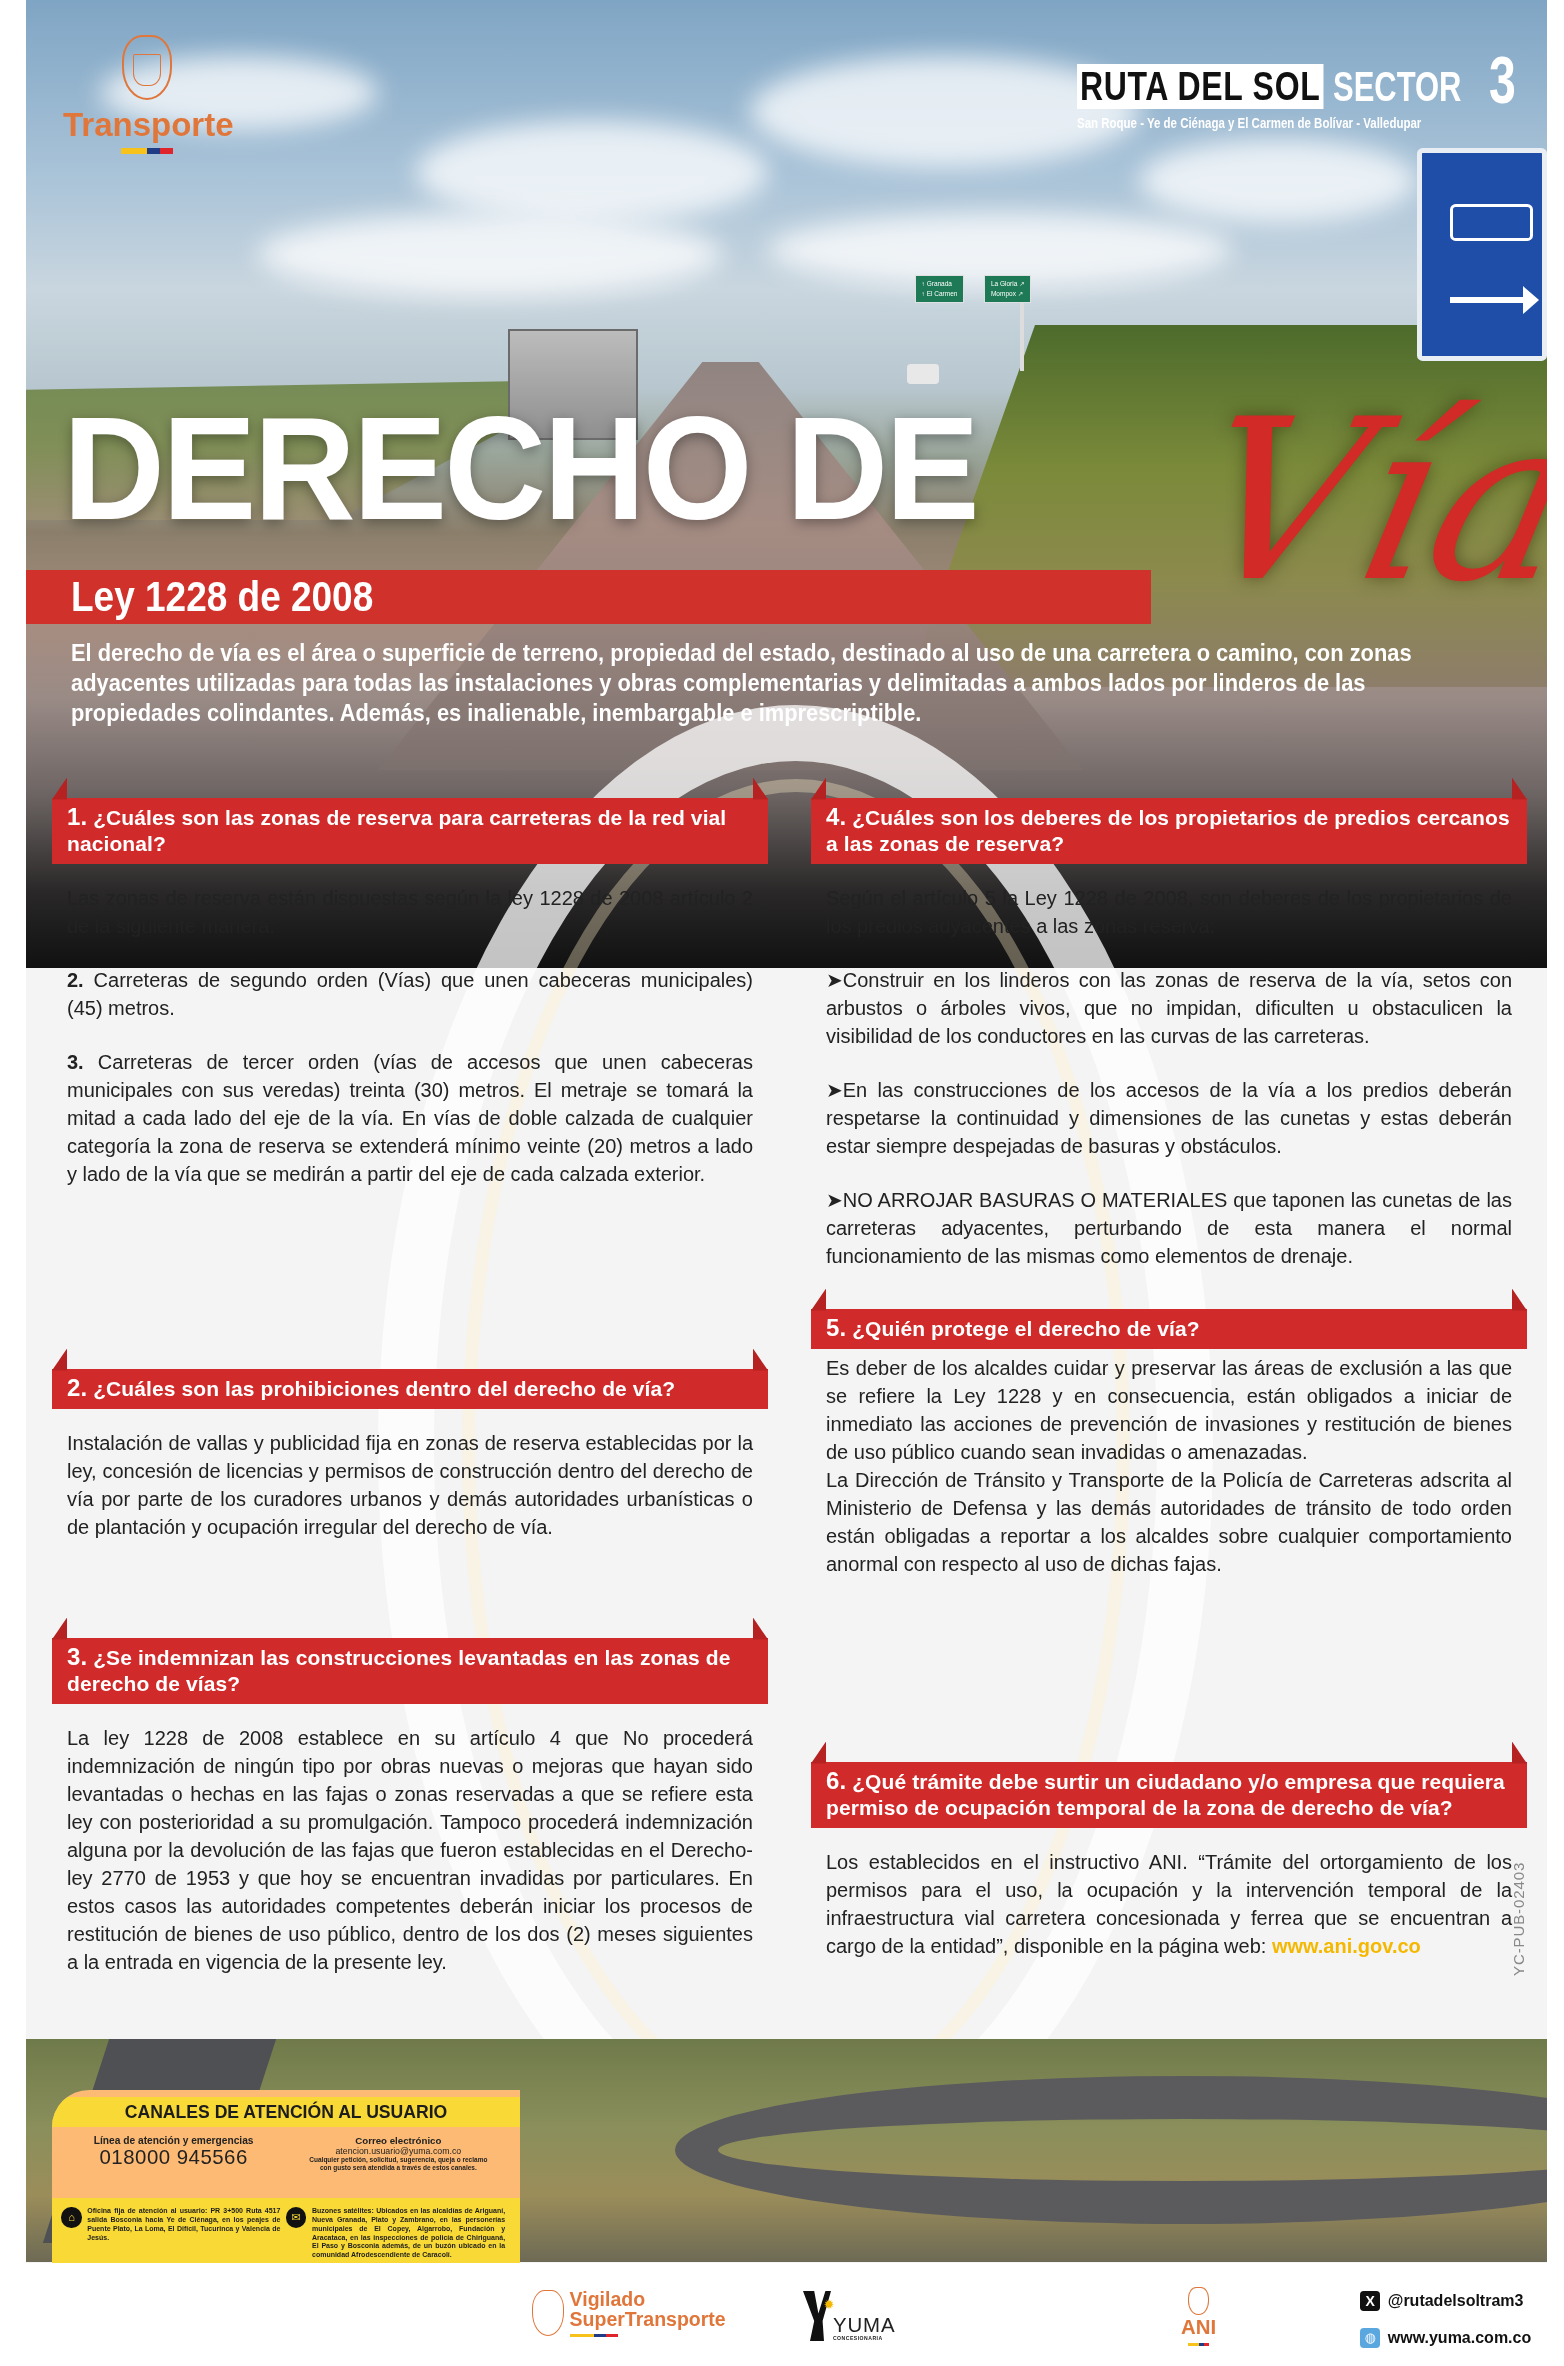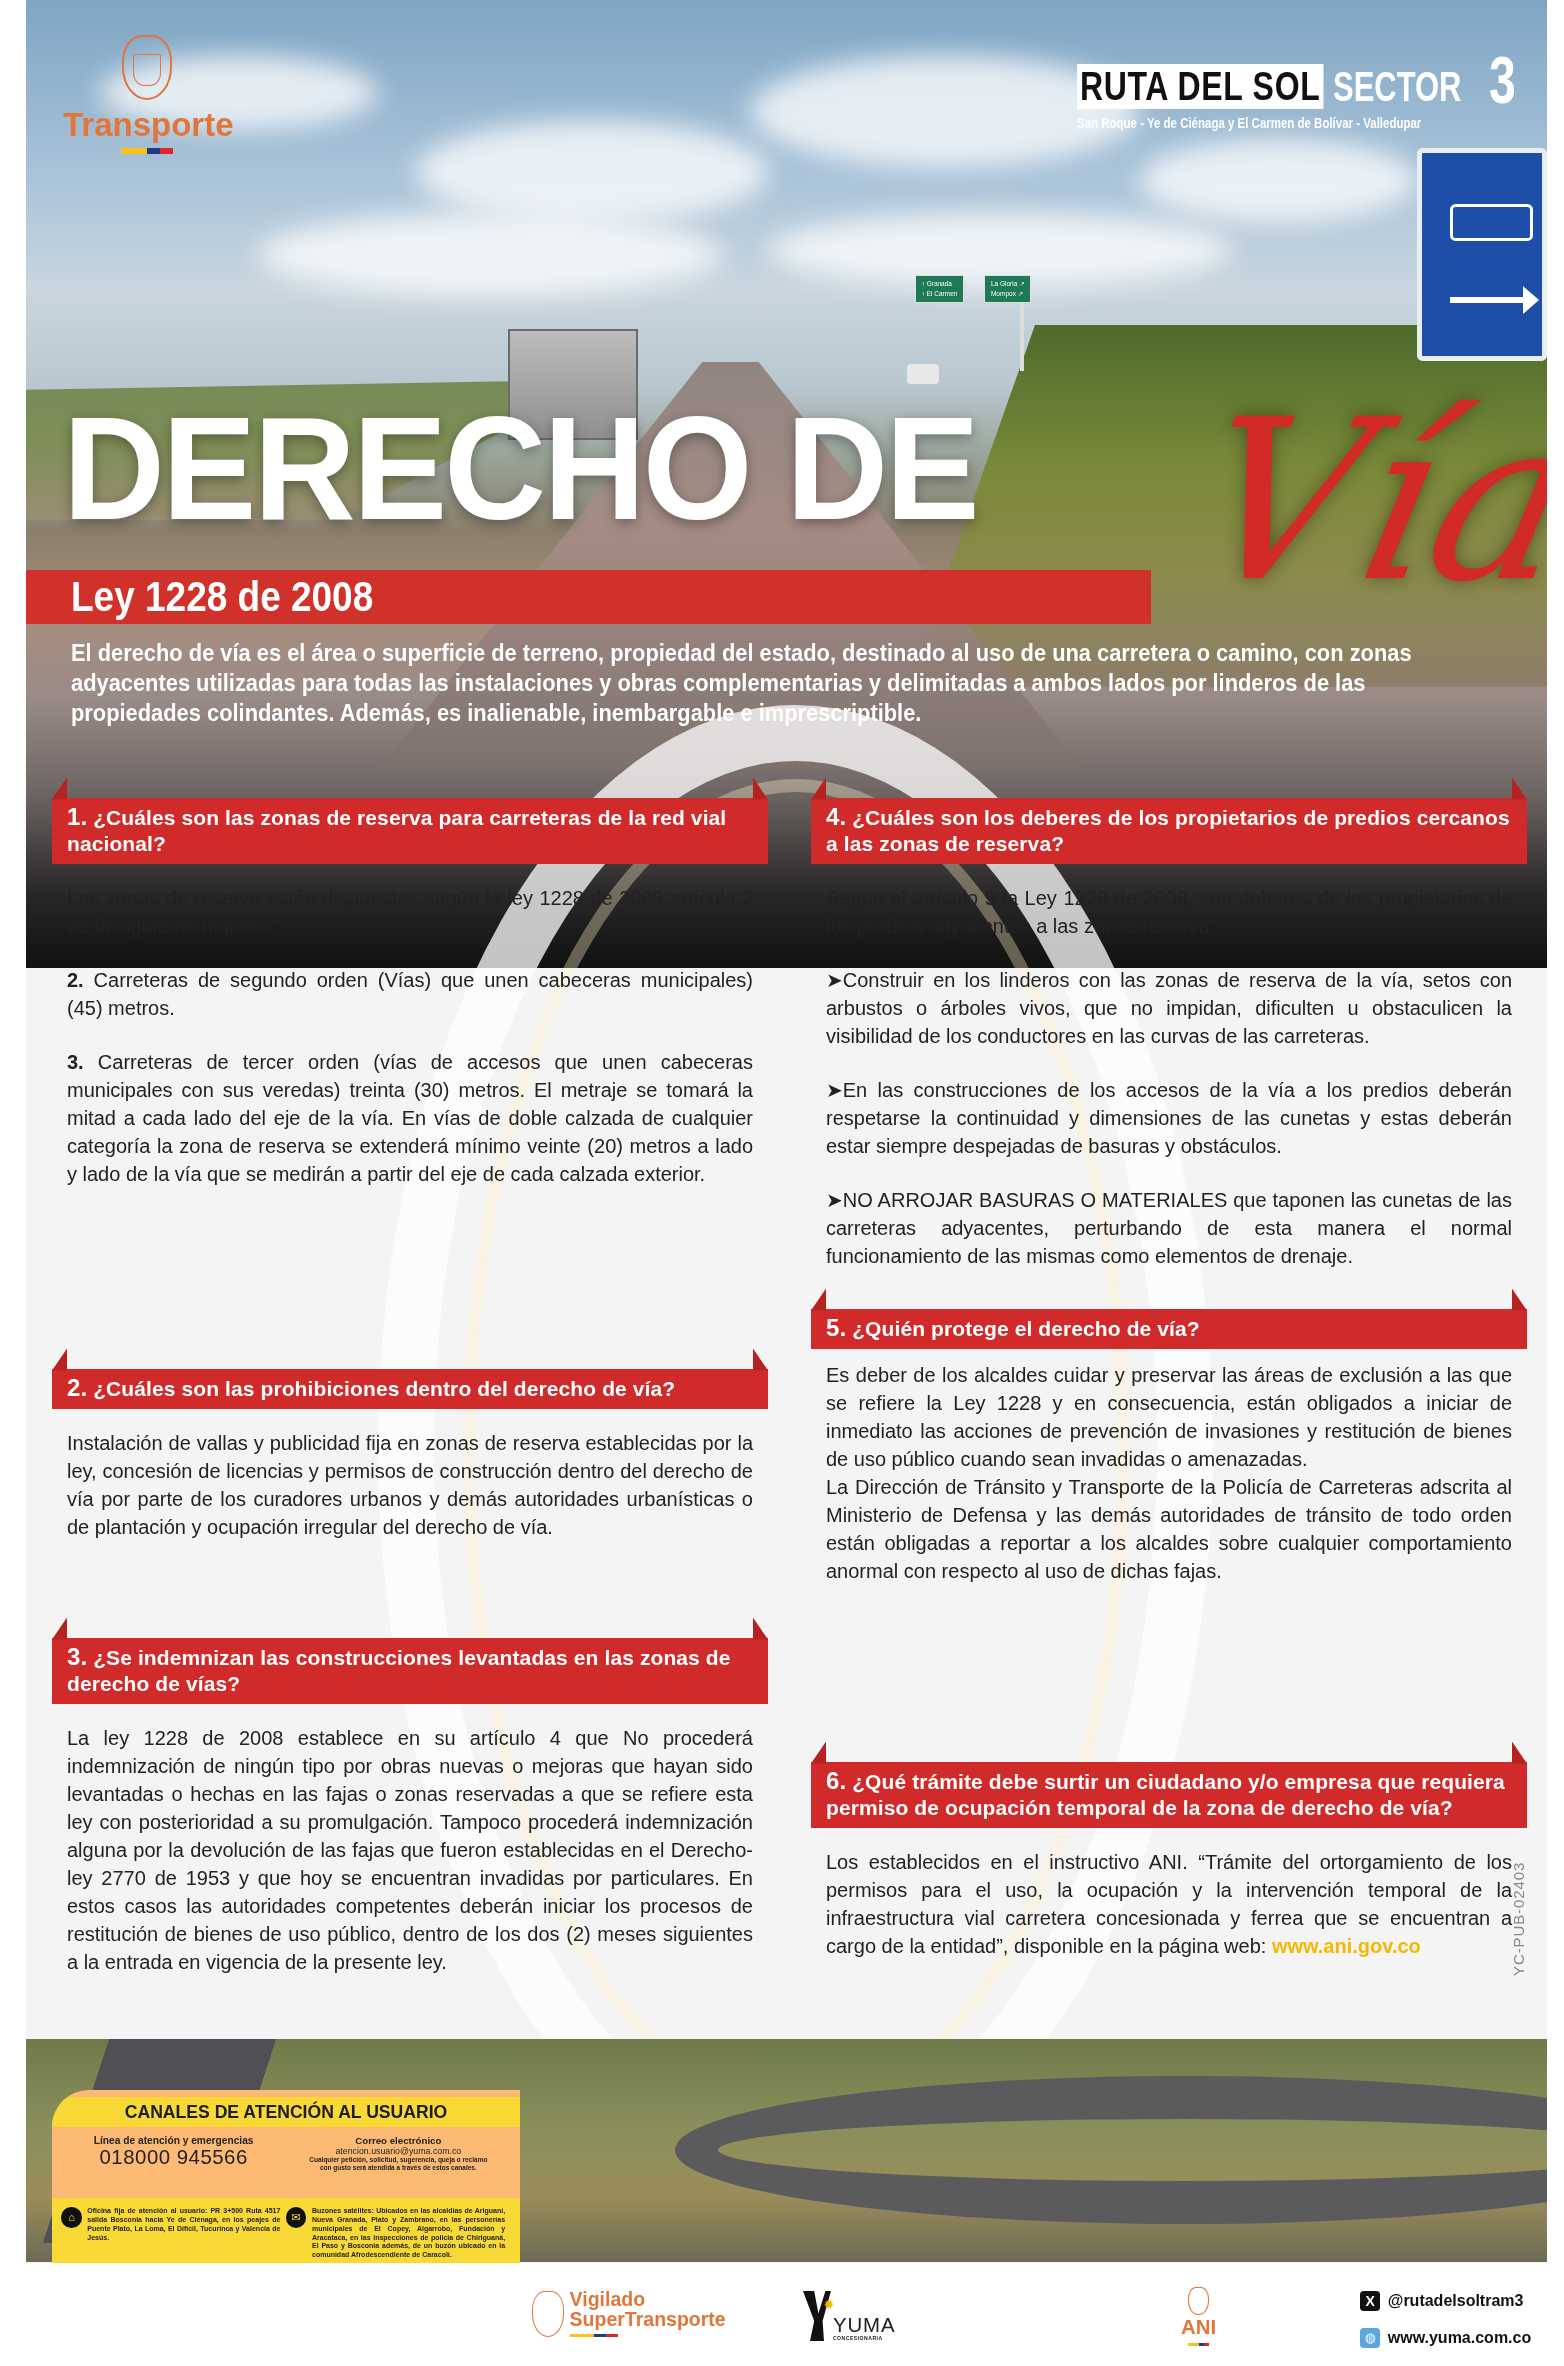--- a/index.html
+++ b/index.html
@@ -78,21 +78,21 @@
 .ch-mail-addr{font-size:8.8px}
 .ch-mail-note{font-size:6.5px;font-weight:bold;line-height:8.3px;padding:0 16.7px}
 .ch-yellow{position:absolute;left:0;top:108px;width:468px;height:145px;background:#f8d936;border-radius:0 0 0 37px;display:flex;padding:9.3px 9.3px}
 .ch-col{width:50%;padding-right:5.6px;font-size:7px;font-weight:bold;line-height:8.8px;color:#1d1d1d}
 .ch-item{display:flex;gap:5.6px;margin-bottom:20.4px;text-align:justify}
 .ch-icon{flex:0 0 20.4px;height:20.4px;border-radius:50%;background:#111;color:#f8d936;font-size:11px;text-align:center;line-height:20.4px}
 .follow{font-style:italic;font-weight:bold;font-size:8px;margin-top:26px;text-align:right;padding-right:9.3px;display:flex;justify-content:flex-end;align-items:center;gap:3.7px}
 .xbox{display:inline-block;width:11px;height:11px;background:#111;color:#fff;font-size:8.3px;line-height:11px;text-align:center;border-radius:1.9px;font-style:normal}
 
 .logos{position:absolute;left:0;top:2263px;width:1521px;height:103px;background:#fff}
-.lg-vig{position:absolute;left:506px;top:26px;display:flex;gap:5.6px;align-items:flex-end}
+.lg-vig{position:absolute;left:506px;top:26px;display:flex;gap:5.6px;align-items:center}
 .crest-sm{width:32px;height:46px;border:1.9px solid #e0763a;border-radius:40% 40% 50% 50%}
 .vig-text{color:#e0763a;font-weight:bold;font-size:19.5px;line-height:20.4px}
 .flag-sm{width:48px;height:3.7px;margin-top:3.7px;background:linear-gradient(90deg,#f6c21b 0 50%,#213c86 50% 75%,#e0242b 75%)}
 .lg-yuma{position:absolute;left:777px;top:28px;display:flex;align-items:flex-end;gap:1.9px}
 .yuma-y{width:28px;height:50px;background:#111;clip-path:polygon(0 0,40% 0,55% 45%,80% 0,100% 0,70% 60%,75% 100%,25% 100%,40% 60%)}
 .yuma-sun{color:#f5b800;font-size:13px;position:absolute;left:20.4px;top:5.6px}
 .yuma-t{font-size:20.4px;letter-spacing:0.9px;line-height:20.4px}
 .yuma-s{font-size:5.1px;font-weight:bold;letter-spacing:0.5px}
 .lg-ani{position:absolute;left:1155px;top:24px;text-align:center}
 .crest-xs{width:20.4px;height:28px;border:1.9px solid #e0763a;border-radius:40% 40% 50% 50%;margin:0 auto 1.9px}
@@ -209,21 +209,21 @@
       <p><span>➤</span><span>NO ARROJAR BASURAS O MATERIALES que taponen las cunetas de las carreteras adyacentes, perturbando de esta manera el normal funcionamiento de las mismas como elementos de drenaje.</span></p>
     </div>
   </div>
 
   <div class="col col-right" style="top:1309px">
     <div class="qhead">
       <div class="qflag l"></div>
         <div class="qflag r"></div>
       <div class="qbar"><span class="qnum">5.</span> <span>¿Quién protege el derecho de vía?</span></div>
     </div>
-    <div class="qbody" style="padding-top:12px">
+    <div class="qbody" style="padding-top:5px">
       <p class="tight">Es deber de los alcaldes cuidar y preservar las áreas de exclusión a las que se refiere la Ley 1228 y en consecuencia, están obligados a iniciar de inmediato las acciones de prevención de invasiones y restitución de bienes de uso público cuando sean invadidas o amenazadas.</p>
       <p>La Dirección de Tránsito y Transporte de la Policía de Carreteras adscrita al Ministerio de Defensa y las demás autoridades de tránsito de todo orden están obligadas a reportar a los alcaldes sobre cualquier comportamiento anormal con respecto al uso de dichas fajas.</p>
     </div>
   </div>
 
   <div class="col col-right" style="top:1762px">
     <div class="qhead">
       <div class="qflag l"></div>
         <div class="qflag r"></div>
       <div class="qbar"><span class="qnum">6.</span> <span>¿Qué trámite debe surtir un ciudadano y/o empresa que requiera permiso de ocupación temporal de la zona de derecho de vía?</span></div>

